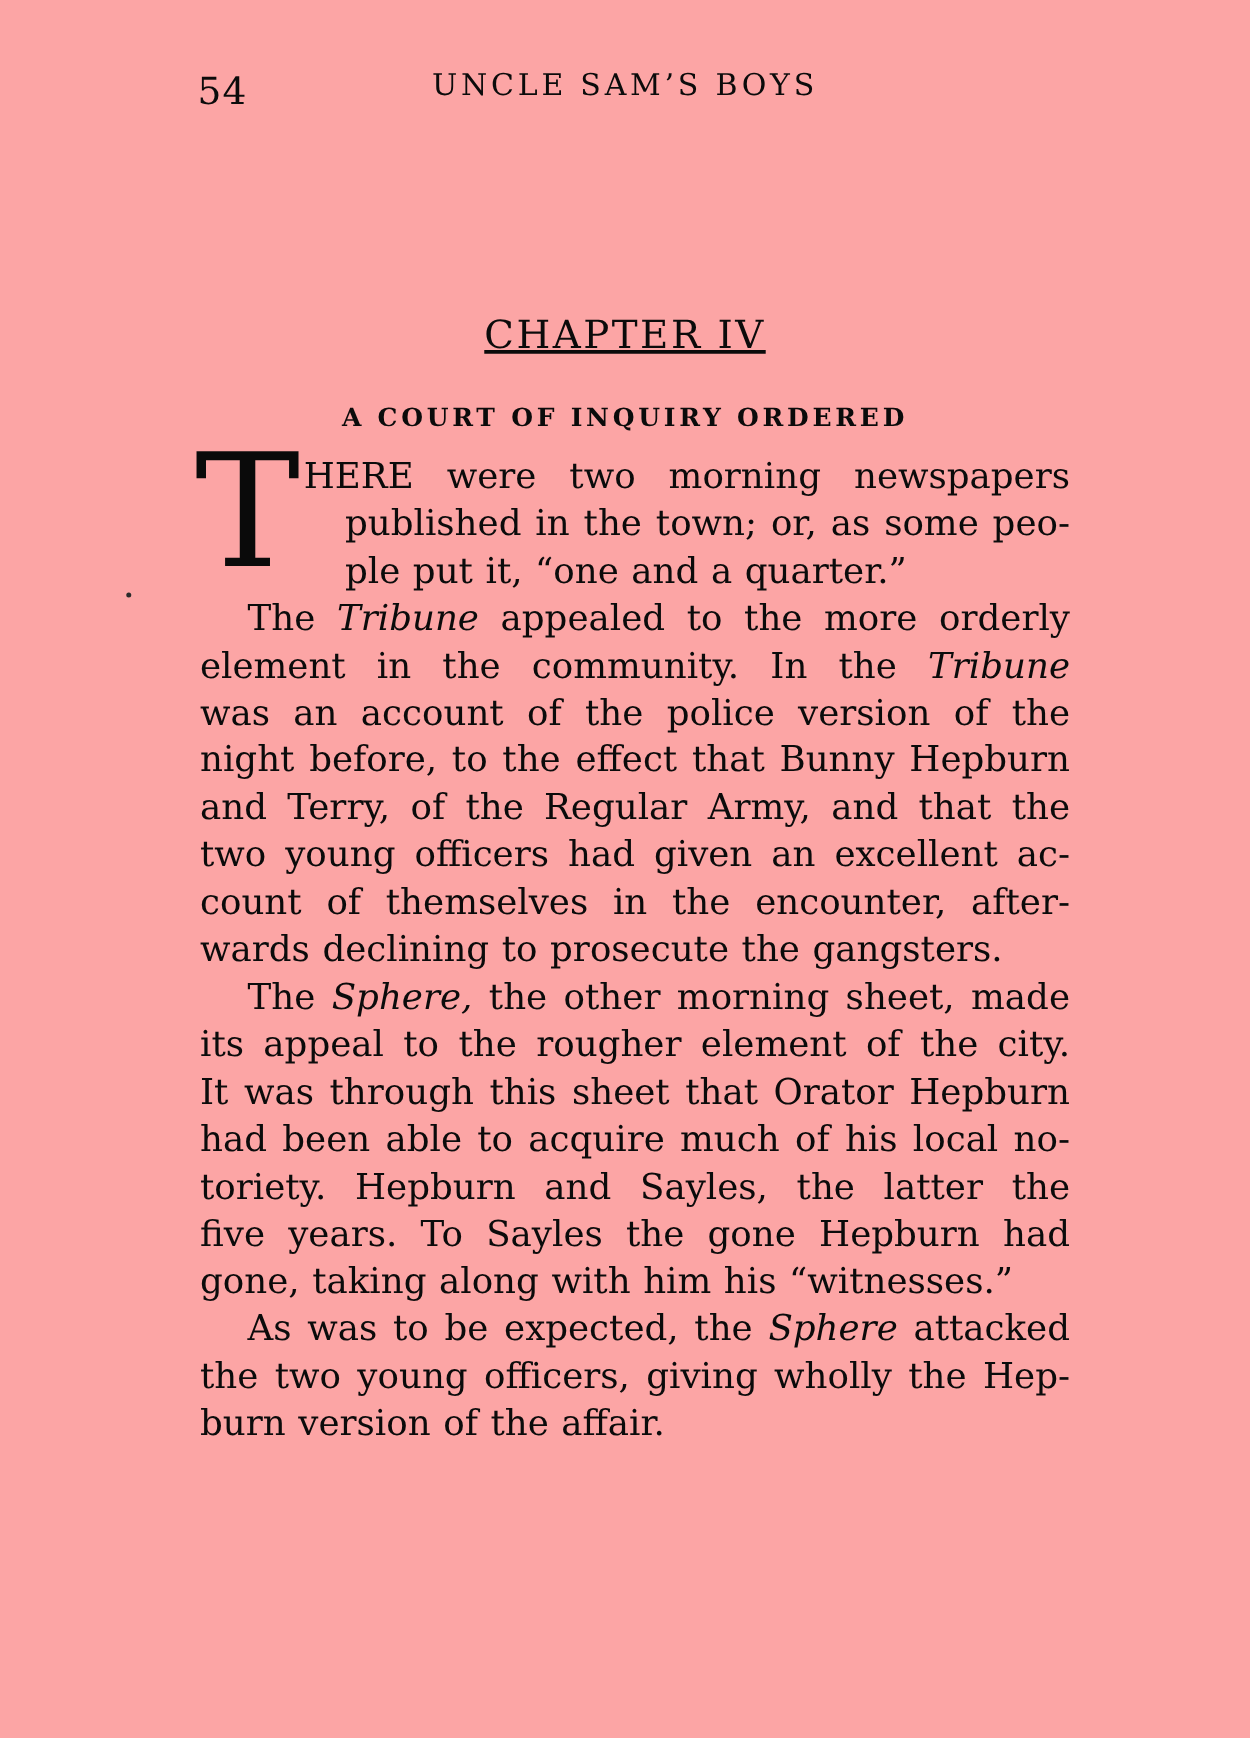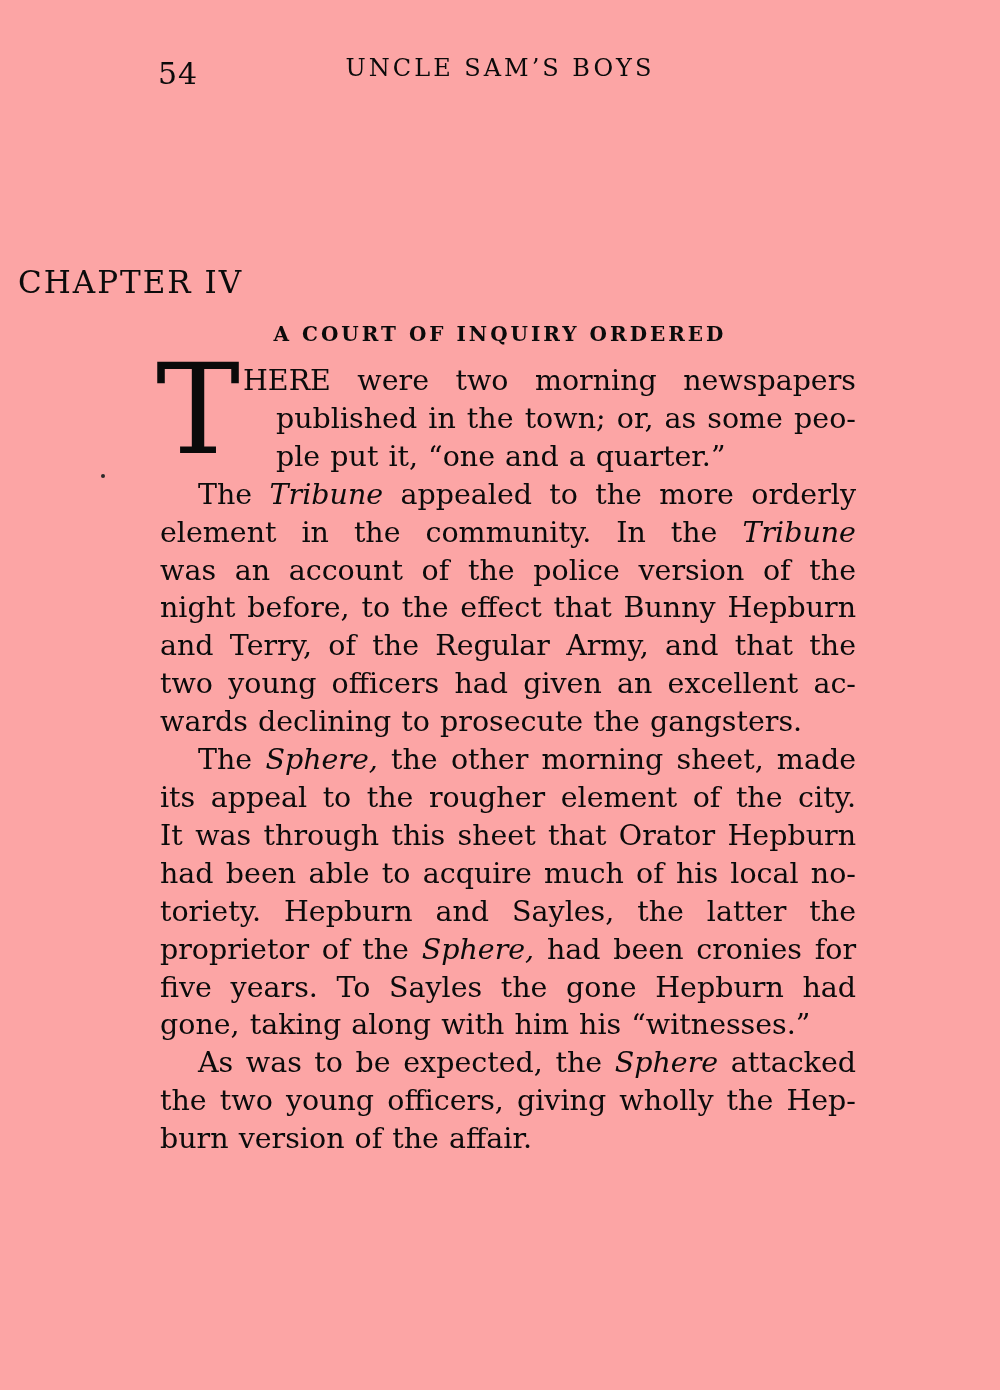--- a/index.html
+++ b/index.html
@@ -34,24 +34,26 @@
     top: 54px;
     text-align: center;
     font-size: 24px;
     letter-spacing: 3px;
   }
   .chapter-title {
     position: absolute;
     left: 0;
     right: 0;
     top: 246px;
+    text-align: center;
     font-size: 31px;
     letter-spacing: 2px;
     font-weight: normal;
-    margin: 18px;
+    margin: 4px;
+    text-decoration: underline;
   }
   .chapter-subtitle {
     position: absolute;
     left: 0;
     right: 0;
     top: 310px;
     text-align: center;
     font-size: 20px;
     font-weight: bold;
     letter-spacing: 3px;
@@ -124,29 +126,29 @@
         <div class="line"><span>published in the town; or, as some peo-</span></div>
         <div class="line end"><span>ple put it, “one and a quarter.”</span></div>
       </div>
       <div class="para indent">
         <div class="line first"><span>The </span><i>Tribune</i><span> appealed to the more orderly</span></div>
         <div class="line"><span>element in the community.  In the </span><i>Tribune</i></div>
         <div class="line"><span>was an account of the police version of the</span></div>
         <div class="line"><span>night before, to the effect that Bunny Hepburn</span></div>
         <div class="line"><span>and Terry, of the Regular Army, and that the</span></div>
         <div class="line"><span>two young officers had given an excellent ac-</span></div>
+        <div class="line"><span>count of themselves in the encounter, after-</span></div>
         <div class="line end"><span>wards declining to prosecute the gangsters.</span></div>
       </div>
       <div class="para indent">
         <div class="line first"><span>The </span><i>Sphere,</i><span> the other morning sheet, made</span></div>
         <div class="line"><span>its appeal to the rougher element of the city.</span></div>
         <div class="line"><span>It was through this sheet that Orator Hepburn</span></div>
         <div class="line"><span>had been able to acquire much of his local no-</span></div>
         <div class="line"><span>toriety.  Hepburn and Sayles, the latter the</span></div>
-        <div class="line"><span>proprietor of the </span><i>Sphere,</i><span> had been cronies for</span></div>
         <div class="line"><span>five years.  To Sayles the gone Hepburn had</span></div>
         <div class="line end"><span>gone, taking along with him his “witnesses.”</span></div>
       </div>
       <div class="para indent">
         <div class="line first"><span>As was to be expected, the </span><i>Sphere</i><span> attacked</span></div>
         <div class="line"><span>the two young officers, giving wholly the Hep-</span></div>
         <div class="line end"><span>burn version of the affair.</span></div>
       </div>
     </div>
 </div>

